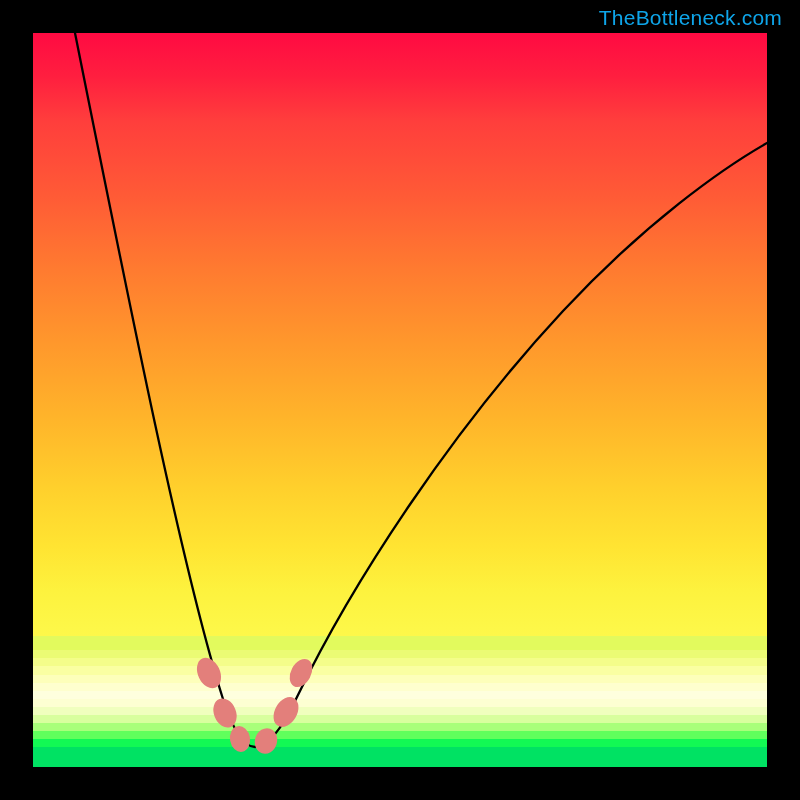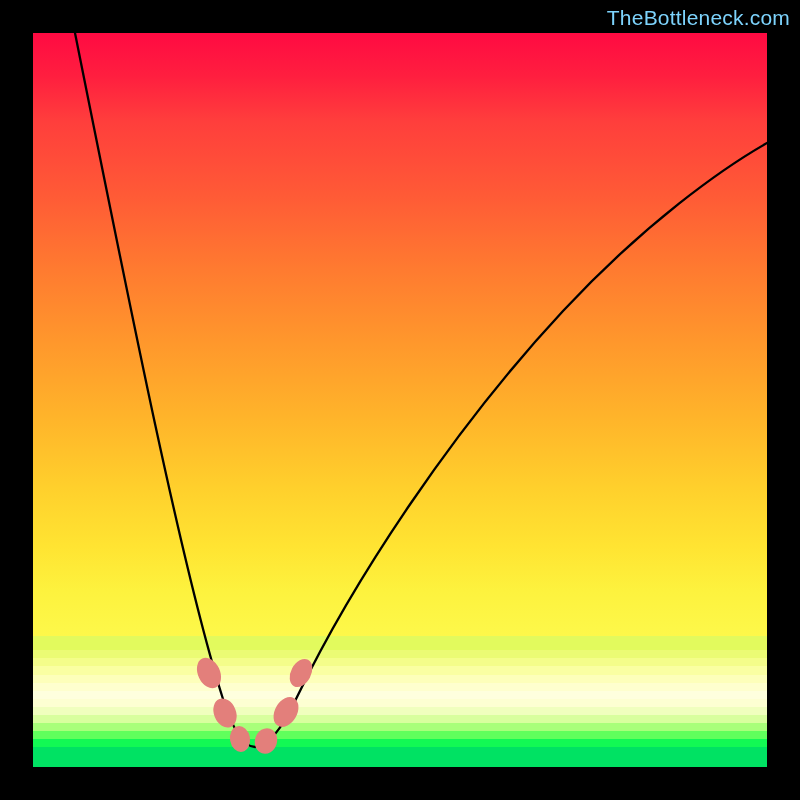--- a/index.html
+++ b/index.html
@@ -69,22 +69,22 @@
       #00e263 100%
     );
   }
   svg.curve {
     position: absolute;
     inset: 0;
   }
   .watermark {
     position: absolute;
     top: 6px;
-    right: 10px;
-    color: #7dd3fc;
+    right: 18px;
+    color: #0ea5e9;
     font-size: 21px;
     font-weight: 500;
     letter-spacing: 0.2px;
   }
 </style>
 </head>
 <body>
 
 <div class="canvas">
   <div class="watermark">TheBottleneck.com</div>

